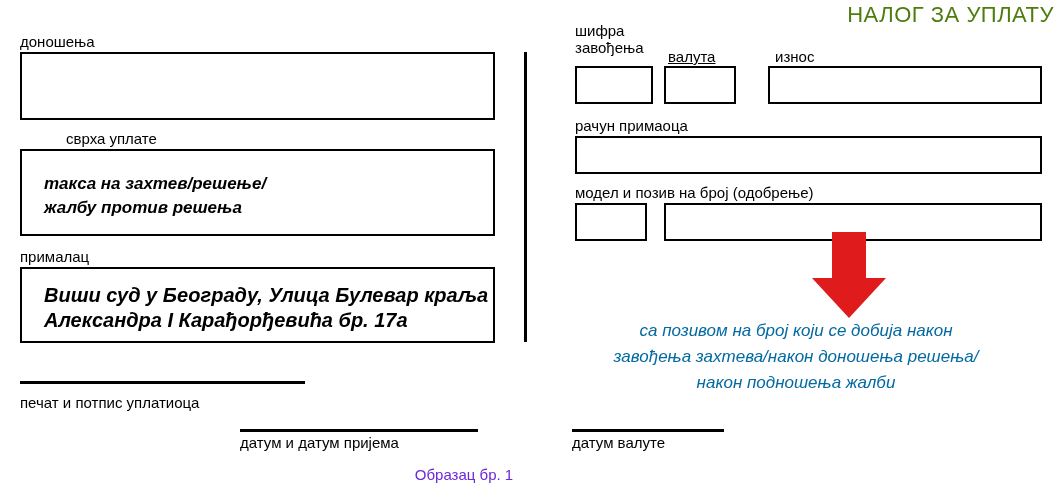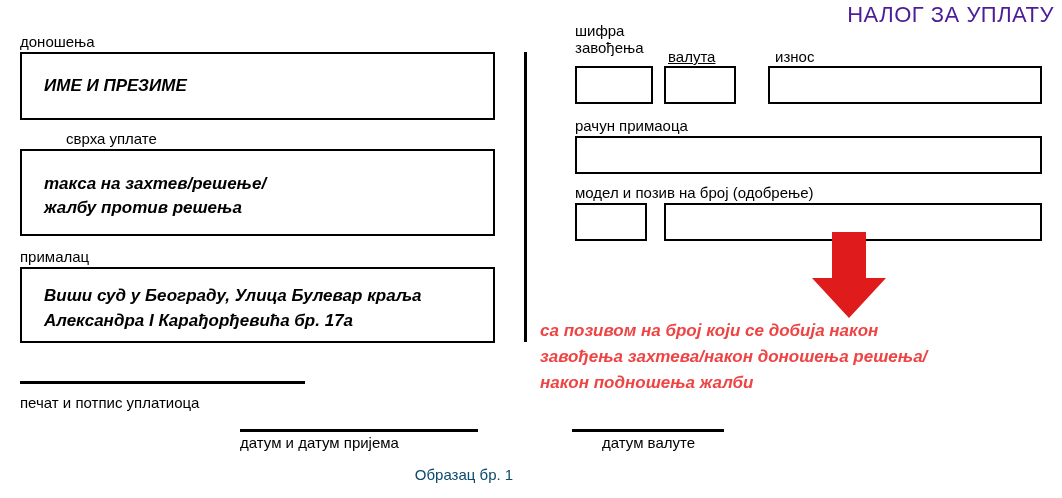--- a/index.html
+++ b/index.html
@@ -41,21 +41,21 @@
   .rule {
     position: absolute;
     background: #000;
   }
   #title {
     position: absolute;
     right: 8px;
     top: 2px;
     font-size: 22px;
     letter-spacing: 0.5px;
-    color: #4c1d95;
+    color: #4d7c0f;
   }
   #vsep {
     position: absolute;
     left: 524px;
     top: 52px;
     width: 3px;
     height: 290px;
     background: #000;
   }
   #arrow {
@@ -63,58 +63,58 @@
     left: 806px;
     top: 232px;
     width: 86px;
     height: 86px;
   }
   #rednote {
     position: absolute;
     left: 540px;
     top: 318px;
     width: 512px;
-    color: #ef4444;
+    text-align: center;
+    color: #0369a1;
     font-style: italic;
-    font-weight: bold;
+    font-weight: normal;
     font-size: 17px;
     line-height: 26px;
     white-space: pre-line;
   }
   #formnum {
     position: absolute;
     left: 0;
     top: 466px;
     width: 928px;
     text-align: center;
     font-size: 15px;
-    color: #0c4a6e;
+    color: #6d28d9;
   }
 </style>
 </head>
 <body>
 
 <div id="page">
 
   <div id="title">НАЛОГ ЗА УПЛАТУ</div>
 
   <div id="vsep"></div>
 
   <div class="lbl" style="left:20px; top:33px;">доношења</div>
   <div class="box" style="left:20px; top:52px; width:475px; height:68px;"></div>
-  <div class="boxtext" style="left:44px; top:74px; width:440px;">ИМЕ И ПРЕЗИМЕ</div>
 
   <div class="lbl" style="left:20px; top:130px;margin-left:46px;">сврха уплате</div>
   <div class="box" style="left:20px; top:149px; width:475px; height:87px;"></div>
   <div class="boxtext" style="left:44px; top:172px; width:440px;">такса на захтев/решење/
 жалбу против решења</div>
 
   <div class="lbl" style="left:20px; top:248px;">прималац</div>
   <div class="box" style="left:20px; top:267px; width:475px; height:76px;"></div>
-  <div class="boxtext" style="left:44px; top:283px; width:448px; font-size:17px; line-height:25px;">Виши суд у Београду, Улица Булевар краља
+  <div class="boxtext" style="left:44px; top:283px; width:448px; font-size:20px; line-height:25px;">Виши суд у Београду, Улица Булевар краља
 Александра I Карађорђевића бр. 17а</div>
 
   <div class="rule" style="left:20px; top:381px; width:285px; height:3px;"></div>
   <div class="lbl" style="left:20px; top:394px;">печат и потпис уплатиоца</div>
 
   <div class="rule" style="left:240px; top:429px; width:238px; height:3px;"></div>
   <div class="lbl" style="left:240px; top:434px;">датум и датум пријема</div>
 
   <div class="lbl" style="left:575px; top:22px;">шифра
 завођења</div>
@@ -140,17 +140,17 @@
 
   <svg id="arrow" viewBox="0 0 86 86">
     <polygon points="26,0 60,0 60,46 80,46 43,86 6,46 26,46" fill="#e01b1b"></polygon>
   </svg>
 
   <div id="rednote">са позивом на број који се добија  након
 завођења захтева/након доношења решења/
 након подношења жалби</div>
 
   <div class="rule" style="left:572px; top:429px; width:152px; height:3px;"></div>
-  <div class="lbl" style="left:602px; top:434px;">датум валуте</div>
+  <div class="lbl" style="left:572px; top:434px;">датум валуте</div>
 
   <div id="formnum">Образац бр. 1</div>
 
 </div>
 
 </body></html>

